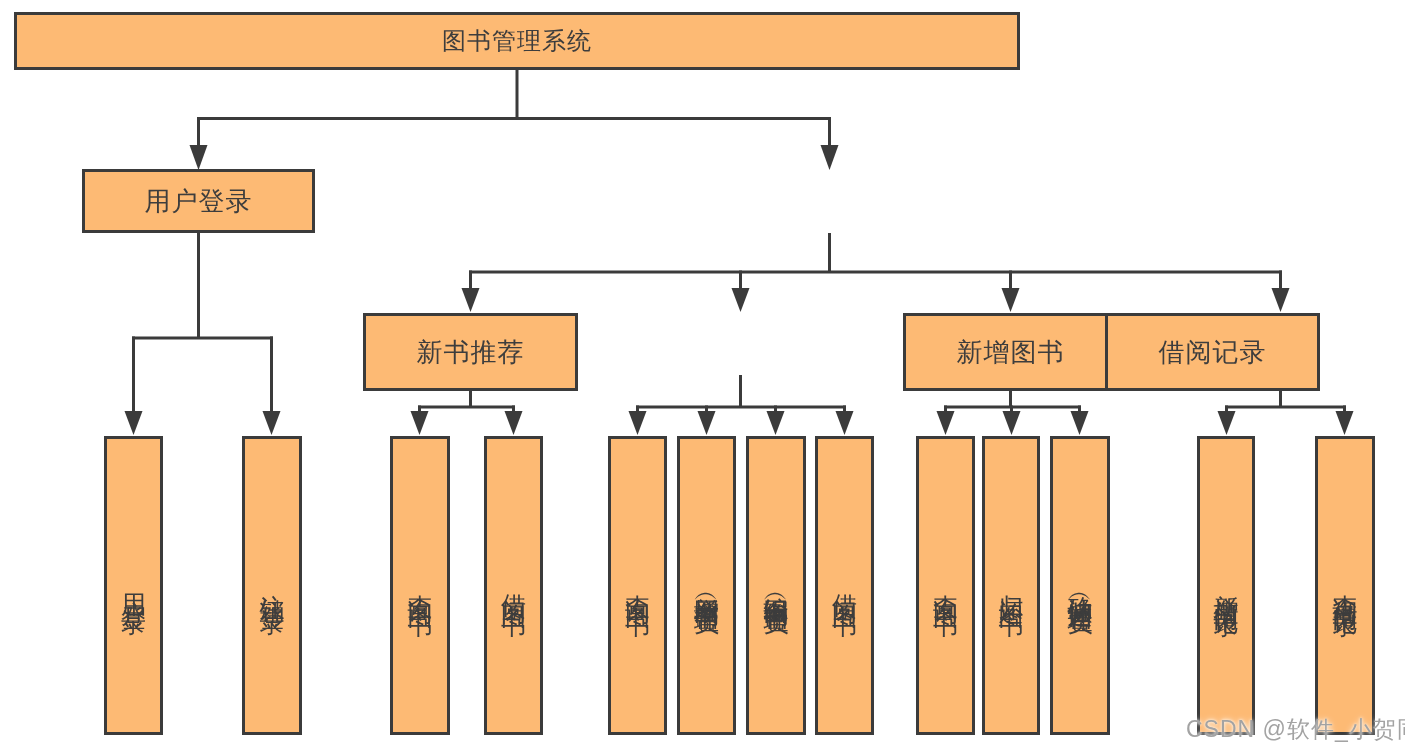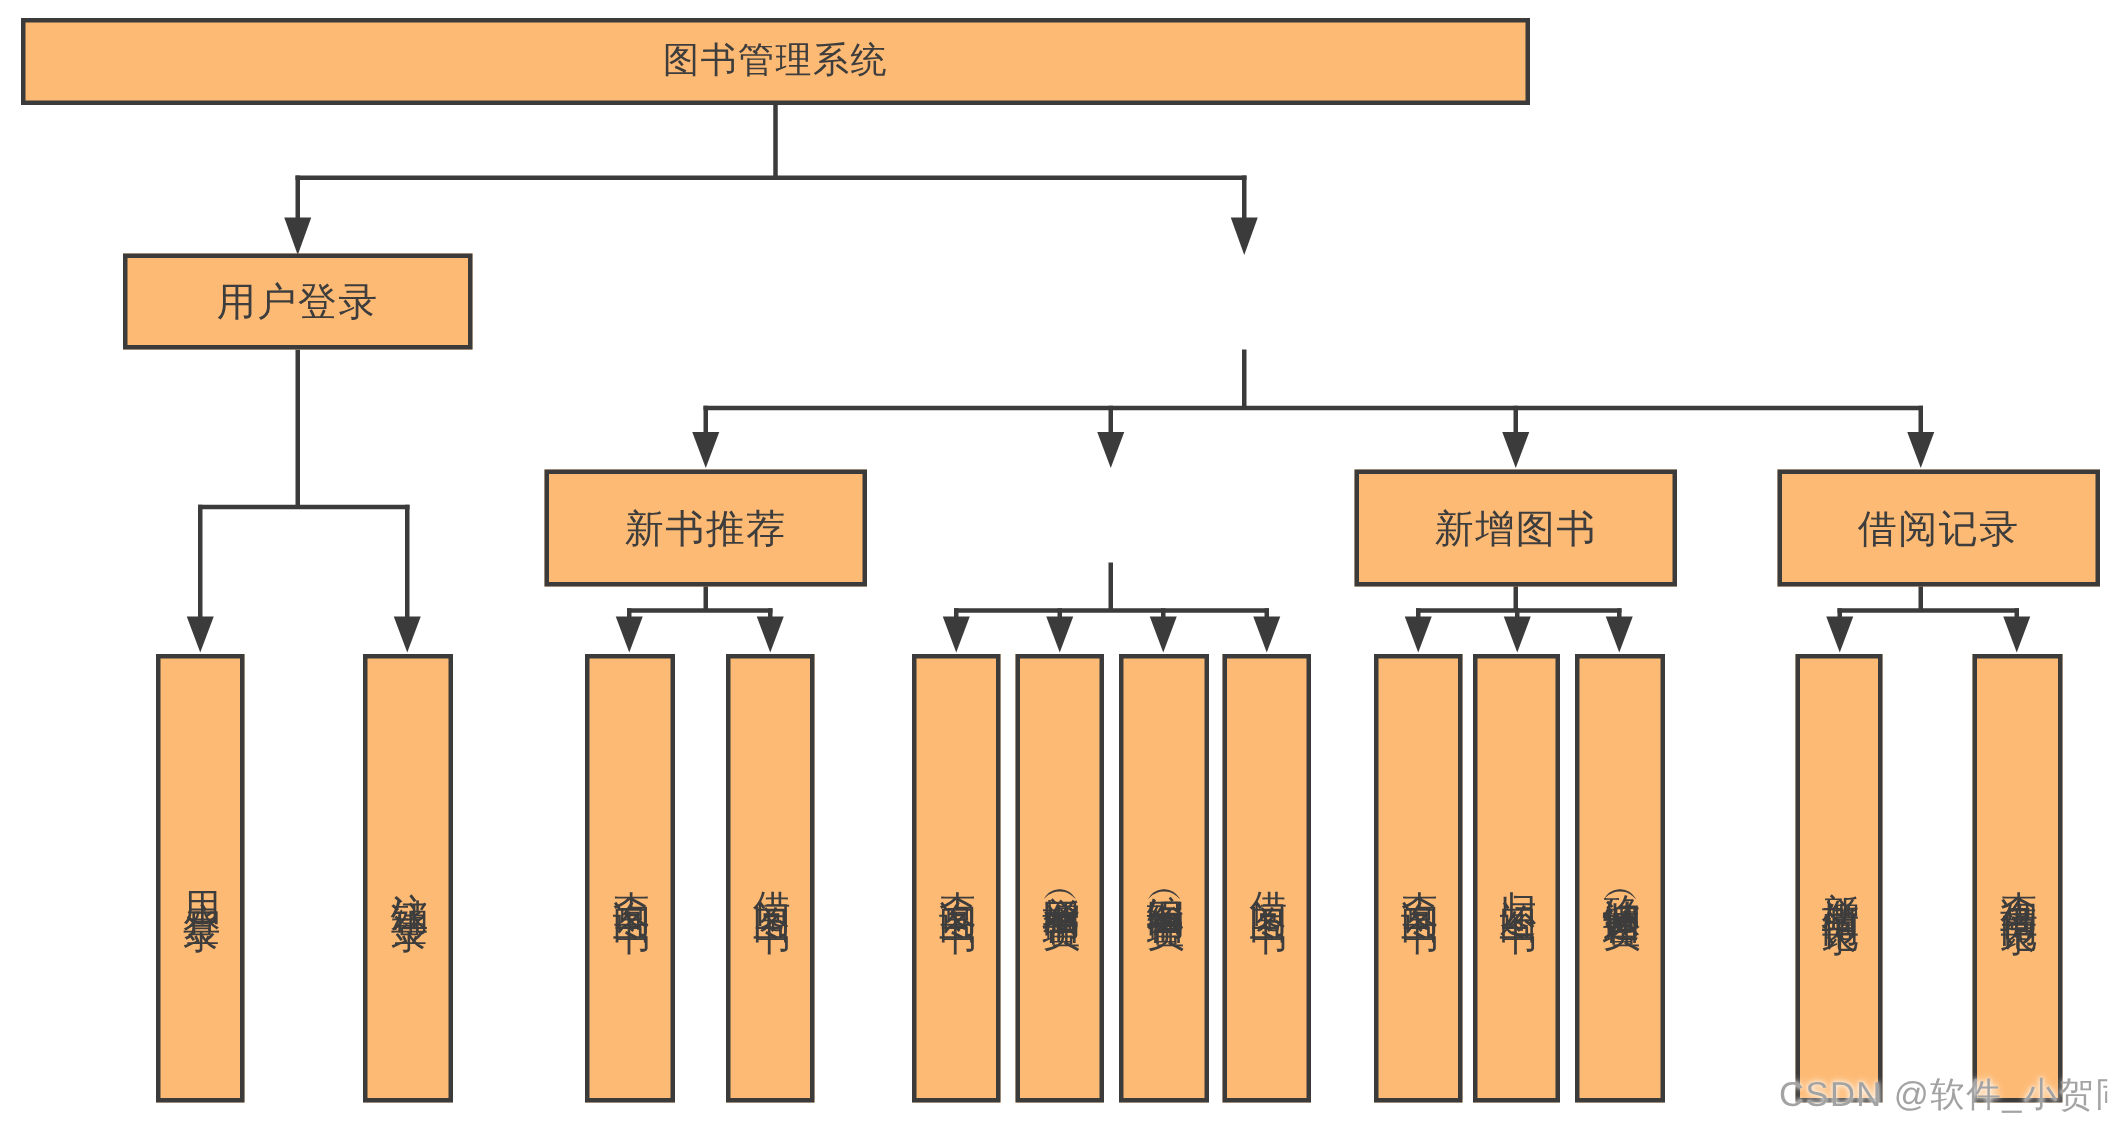--- a/index.html
+++ b/index.html
@@ -141,21 +141,21 @@
       <polygon points="1344.5,435 1335.5,411 1353.5,411"></polygon>
     </g>
   </svg>
 
   <div class="node node-title">图书管理系统</div>
 
   <div class="node node-h row2" style="left:82px; width:233px;">用户登录</div>
 
   <div class="node node-h row3" style="left:363px;">新书推荐</div>
   <div class="node node-h row3" style="left:903px;">新增图书</div>
-  <div class="node node-h row3" style="left:1185px;">借阅记录</div>
+  <div class="node node-h row3" style="left:1105px;">借阅记录</div>
 
   <div class="node leaf" style="left:104px; width:59px;">用户登录</div>
   <div class="node leaf" style="left:242px; width:60px;">注销登录</div>
 
   <div class="node leaf" style="left:390px; width:60px;">查询图书</div>
   <div class="node leaf" style="left:484px; width:59px;">借阅图书</div>
 
   <div class="node leaf" style="left:608px; width:59px;">查询图书</div>
   <div class="node leaf tight" style="left:677px; width:59px;">新增图书（管理员）</div>
   <div class="node leaf tight" style="left:746px; width:60px;">编辑图书（管理员）</div>

